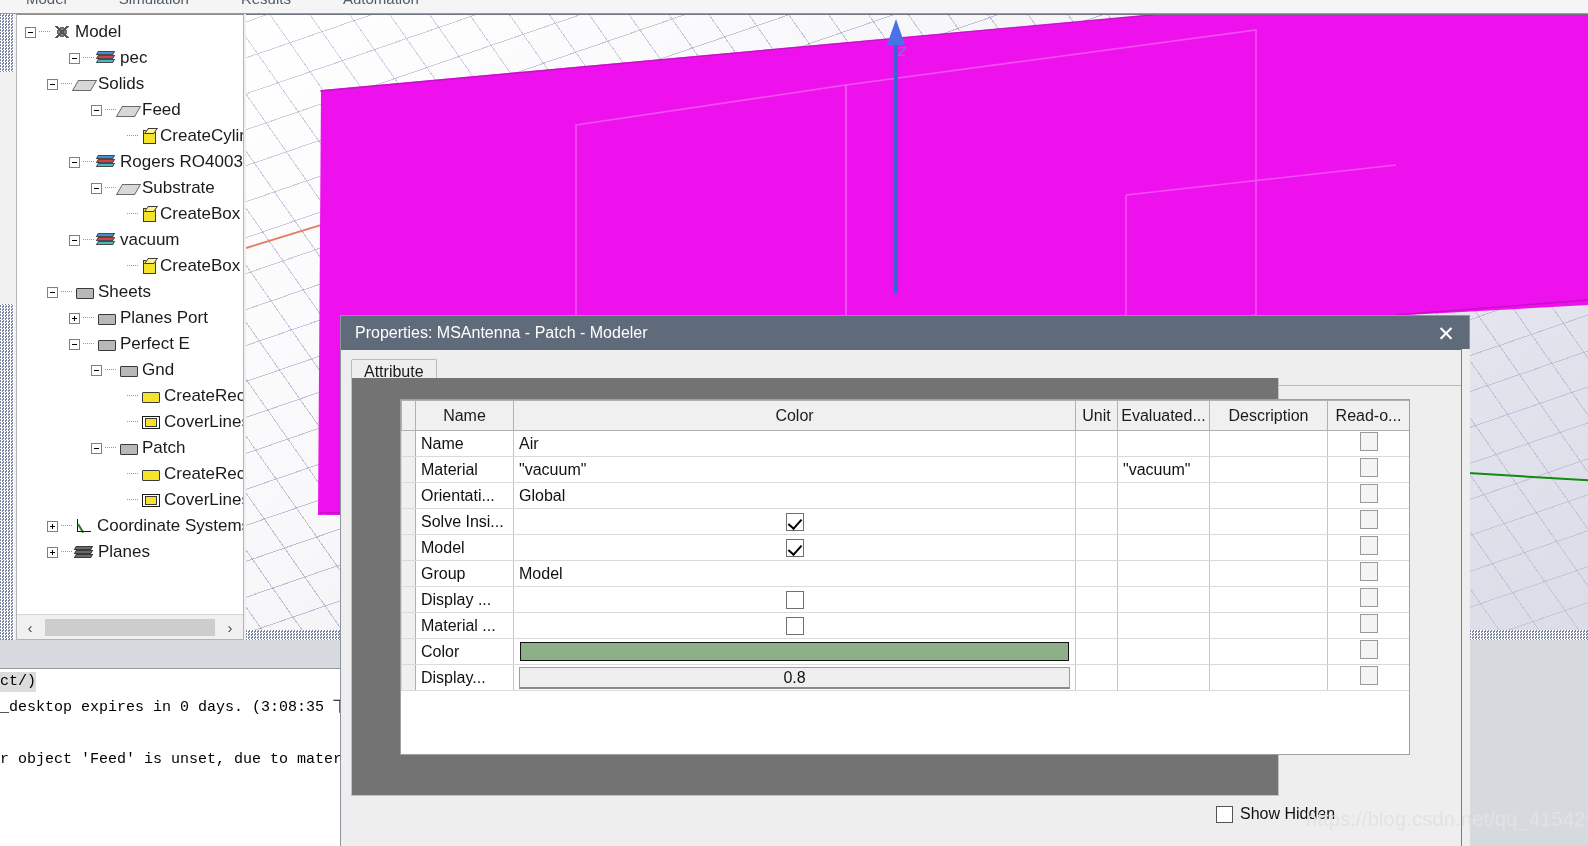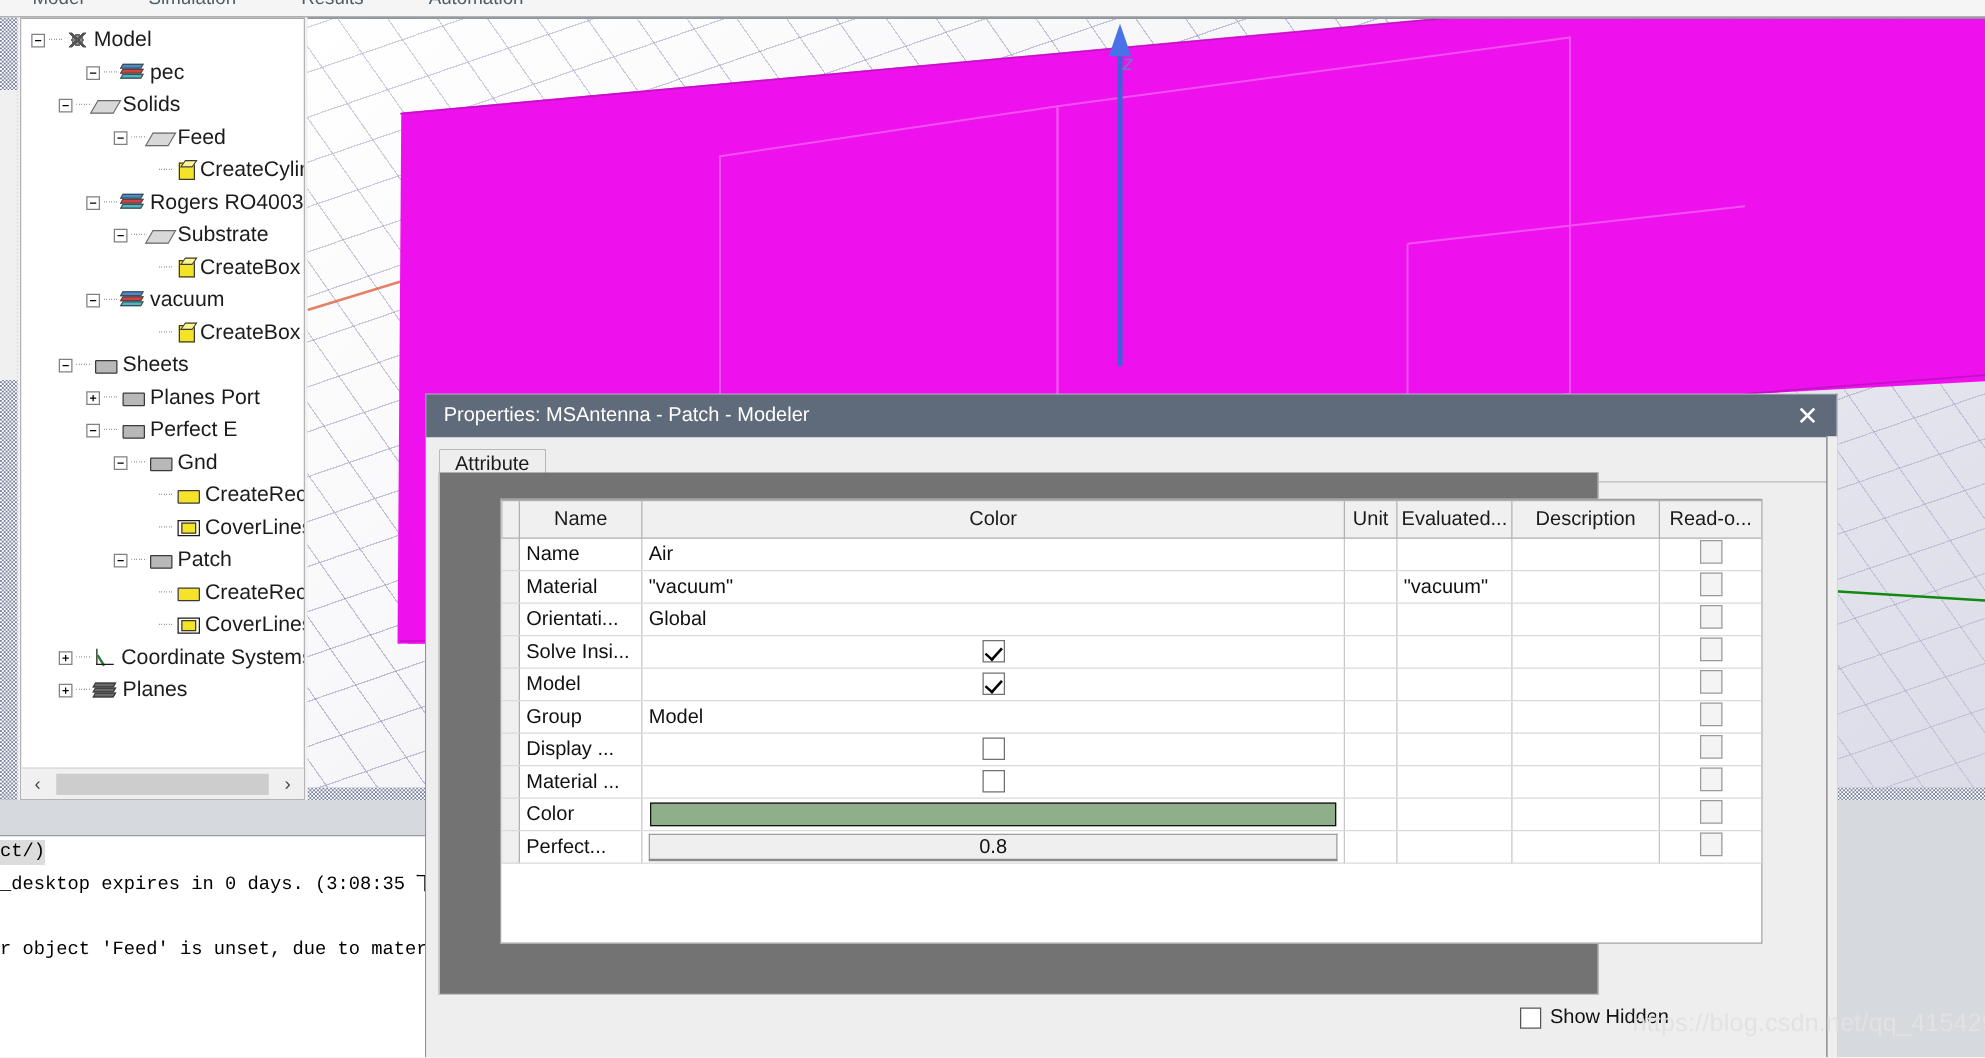--- a/index.html
+++ b/index.html
@@ -817,21 +817,21 @@
                 <td class="val-cell">
                   <span class="color-swatch" style="background: rgb(143, 174, 138);"></span>
                 </td>
                 <td></td>
                 <td></td>
                 <td></td>
                 <td class="ro-cell"><span class="ro-cb"></span></td>
               </tr>
               <tr>
                 <td class="gutter"></td>
-                <td class="name-cell">Perfect...</td>
+                <td class="name-cell">Display...</td>
                 <td class="val-cell">
                   <span class="transp-box">0.8</span>
                 </td>
                 <td></td>
                 <td></td>
                 <td></td>
                 <td class="ro-cell"><span class="ro-cb"></span></td>
               </tr>
             </tbody>
         </table>

